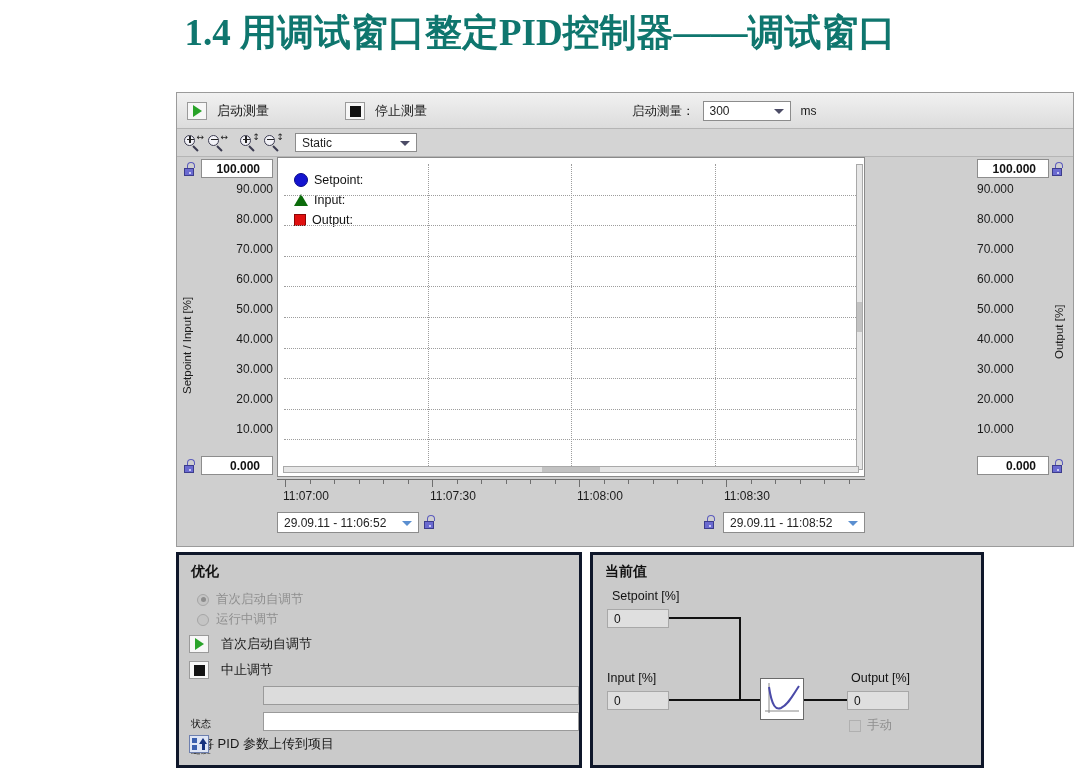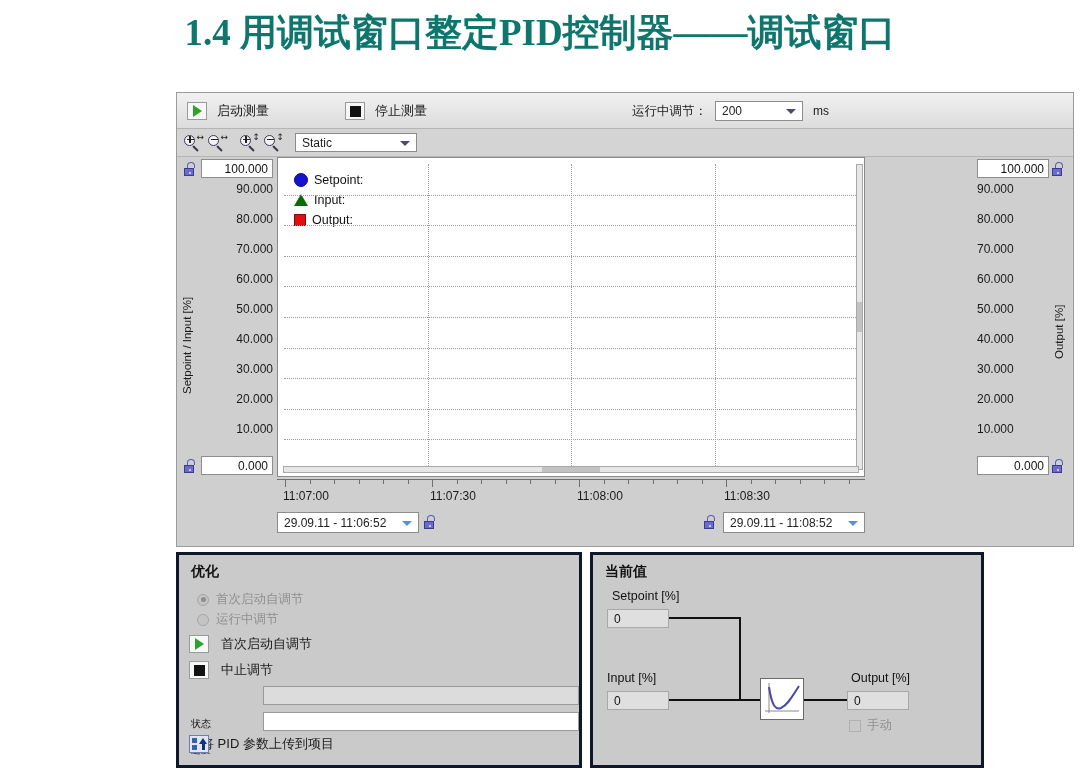--- a/index.html
+++ b/index.html
@@ -95,21 +95,21 @@
   .ticks.right{right:24px;}
   .tick{
     position:absolute;width:72px;font-size:12px;color:#1a1a1a;
     white-space:nowrap;
   }
   .ticks.left .tick{text-align:right;}
   .ticks.right .tick{text-align:left;}
   .valbox{
     position:absolute;width:72px;height:19px;background:#ffffff;
     border:1px solid #8d8d8d;box-sizing:border-box;font-size:12px;color:#111;
-    display:flex;align-items:center;justify-content:flex-end;padding-right:4px;
+    display:flex;align-items:center;justify-content:flex-end;padding-right:12px;font-weight:bold;
   }
   .lock{
     position:absolute;width:14px;height:14px;
   }
   .lock .shackle{
     position:absolute;left:3px;top:0px;width:8px;height:6px;
     border:1.8px solid #5b5bbd;border-bottom:none;border-radius:4px 4px 0 0;
     box-sizing:border-box;
   }
   .lock .bodyl{
@@ -227,23 +227,23 @@
         </span>
       <span class="tb-label">启动测量</span>
     </div>
     <div class="tb-btn" style="left:168px;">
       <span class="icon-box">
           <span class="sq-black"></span>
         </span>
       <span class="tb-label">停止测量</span>
     </div>
     <div class="samp-wrap">
-      <span class="samp-label">运行中调节：</span>
+      <span class="samp-label">启动测量：</span>
       <span class="combo" style="width:88px;height:20px;">
-        <span class="val">200</span>
+        <span class="val">300</span>
         <span class="arrow"></span>
       </span>
       <span class="unit">ms</span>
     </div>
   </div>
 
   <div class="toolbar2">
     <span class="zicon">
       <span class="lens"></span>
         <span class="pm"></span>

